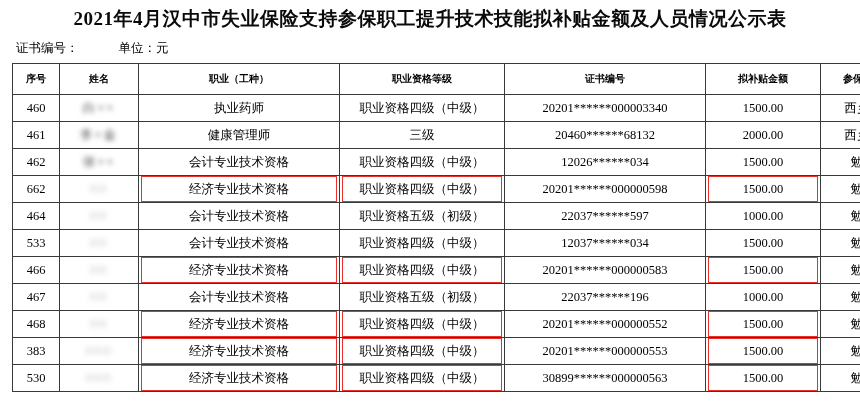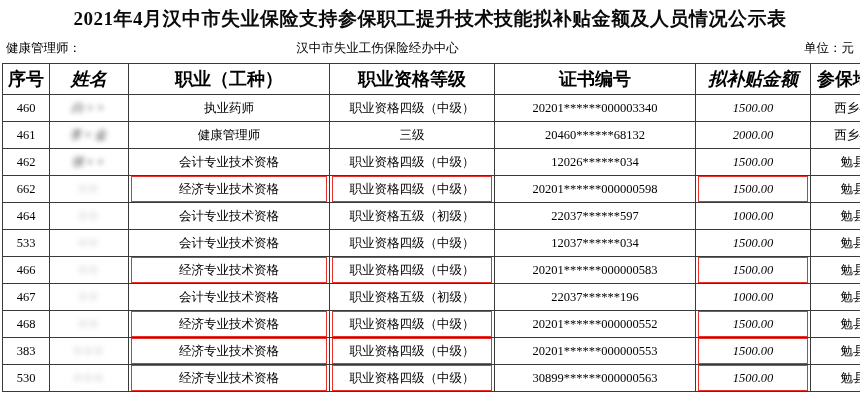--- a/index.html
+++ b/index.html
@@ -12,21 +12,21 @@
     height: 403px;
     font-family: "Liberation Serif", serif;
     color: #000000;
     overflow: hidden;
   }
   .page {
     position: relative;
     width: 860px;
     height: 403px;
     box-sizing: border-box;
-    padding: 0 2px;
+    padding: 0 12px;
   }
   .doc-title {
     text-align: center;
     font-family: "Liberation Serif", serif;
     font-weight: bold;
     font-size: 19px;
     letter-spacing: 0.5px;
     padding-top: 6px;
     padding-bottom: 6px;
     color: #0a0a0a;
@@ -58,29 +58,29 @@
     border: 1px solid #3a3a3a;
     font-size: 12.5px;
     text-align: center;
     height: 26px;
     padding: 0 2px;
     overflow: hidden;
     white-space: nowrap;
   }
   table.grid th {
     font-weight: bold;
-    font-size: 18px;
+    font-size: 10px;
     height: 30px;
   }
   .col-idx   { width: 42px; }
-  .col-name  { width: 74px; font-style: italic; }
+  .col-name  { width: 74px; }
   .col-occ   { width: 196px; }
   .col-level { width: 160px; }
   .col-cert  { width: 196px; }
-  .col-amt   { width: 110px; font-style: italic; }
+  .col-amt   { width: 110px; }
   .col-area  { width: 80px; }
 
   .cell-inner {
     display: block;
     position: relative;
     width: 100%;
     height: 100%;
     line-height: 26px;
   }
   .boxed .cell-inner {
@@ -107,23 +107,22 @@
 </style>
 </head>
 <body>
 
 <div class="page">
 
   <div class="doc-title">2021年4月汉中市失业保险支持参保职工提升技术技能拟补贴金额及人员情况公示表</div>
 
   <div class="subheader">
     <div class="left">
-      <span>健康管理师：</span>
+      <span>证书编号：</span>
     </div>
-    <div class="center">汉中市失业工伤保险经办中心</div>
     <div class="right">单位：元</div>
   </div>
 
   <table class="grid">
     <thead>
       <tr>
         <th class="col-idx">序号</th>
         <th class="col-name">姓名</th>
         <th class="col-occ">职业（工种）</th>
         <th class="col-level">职业资格等级</th>

